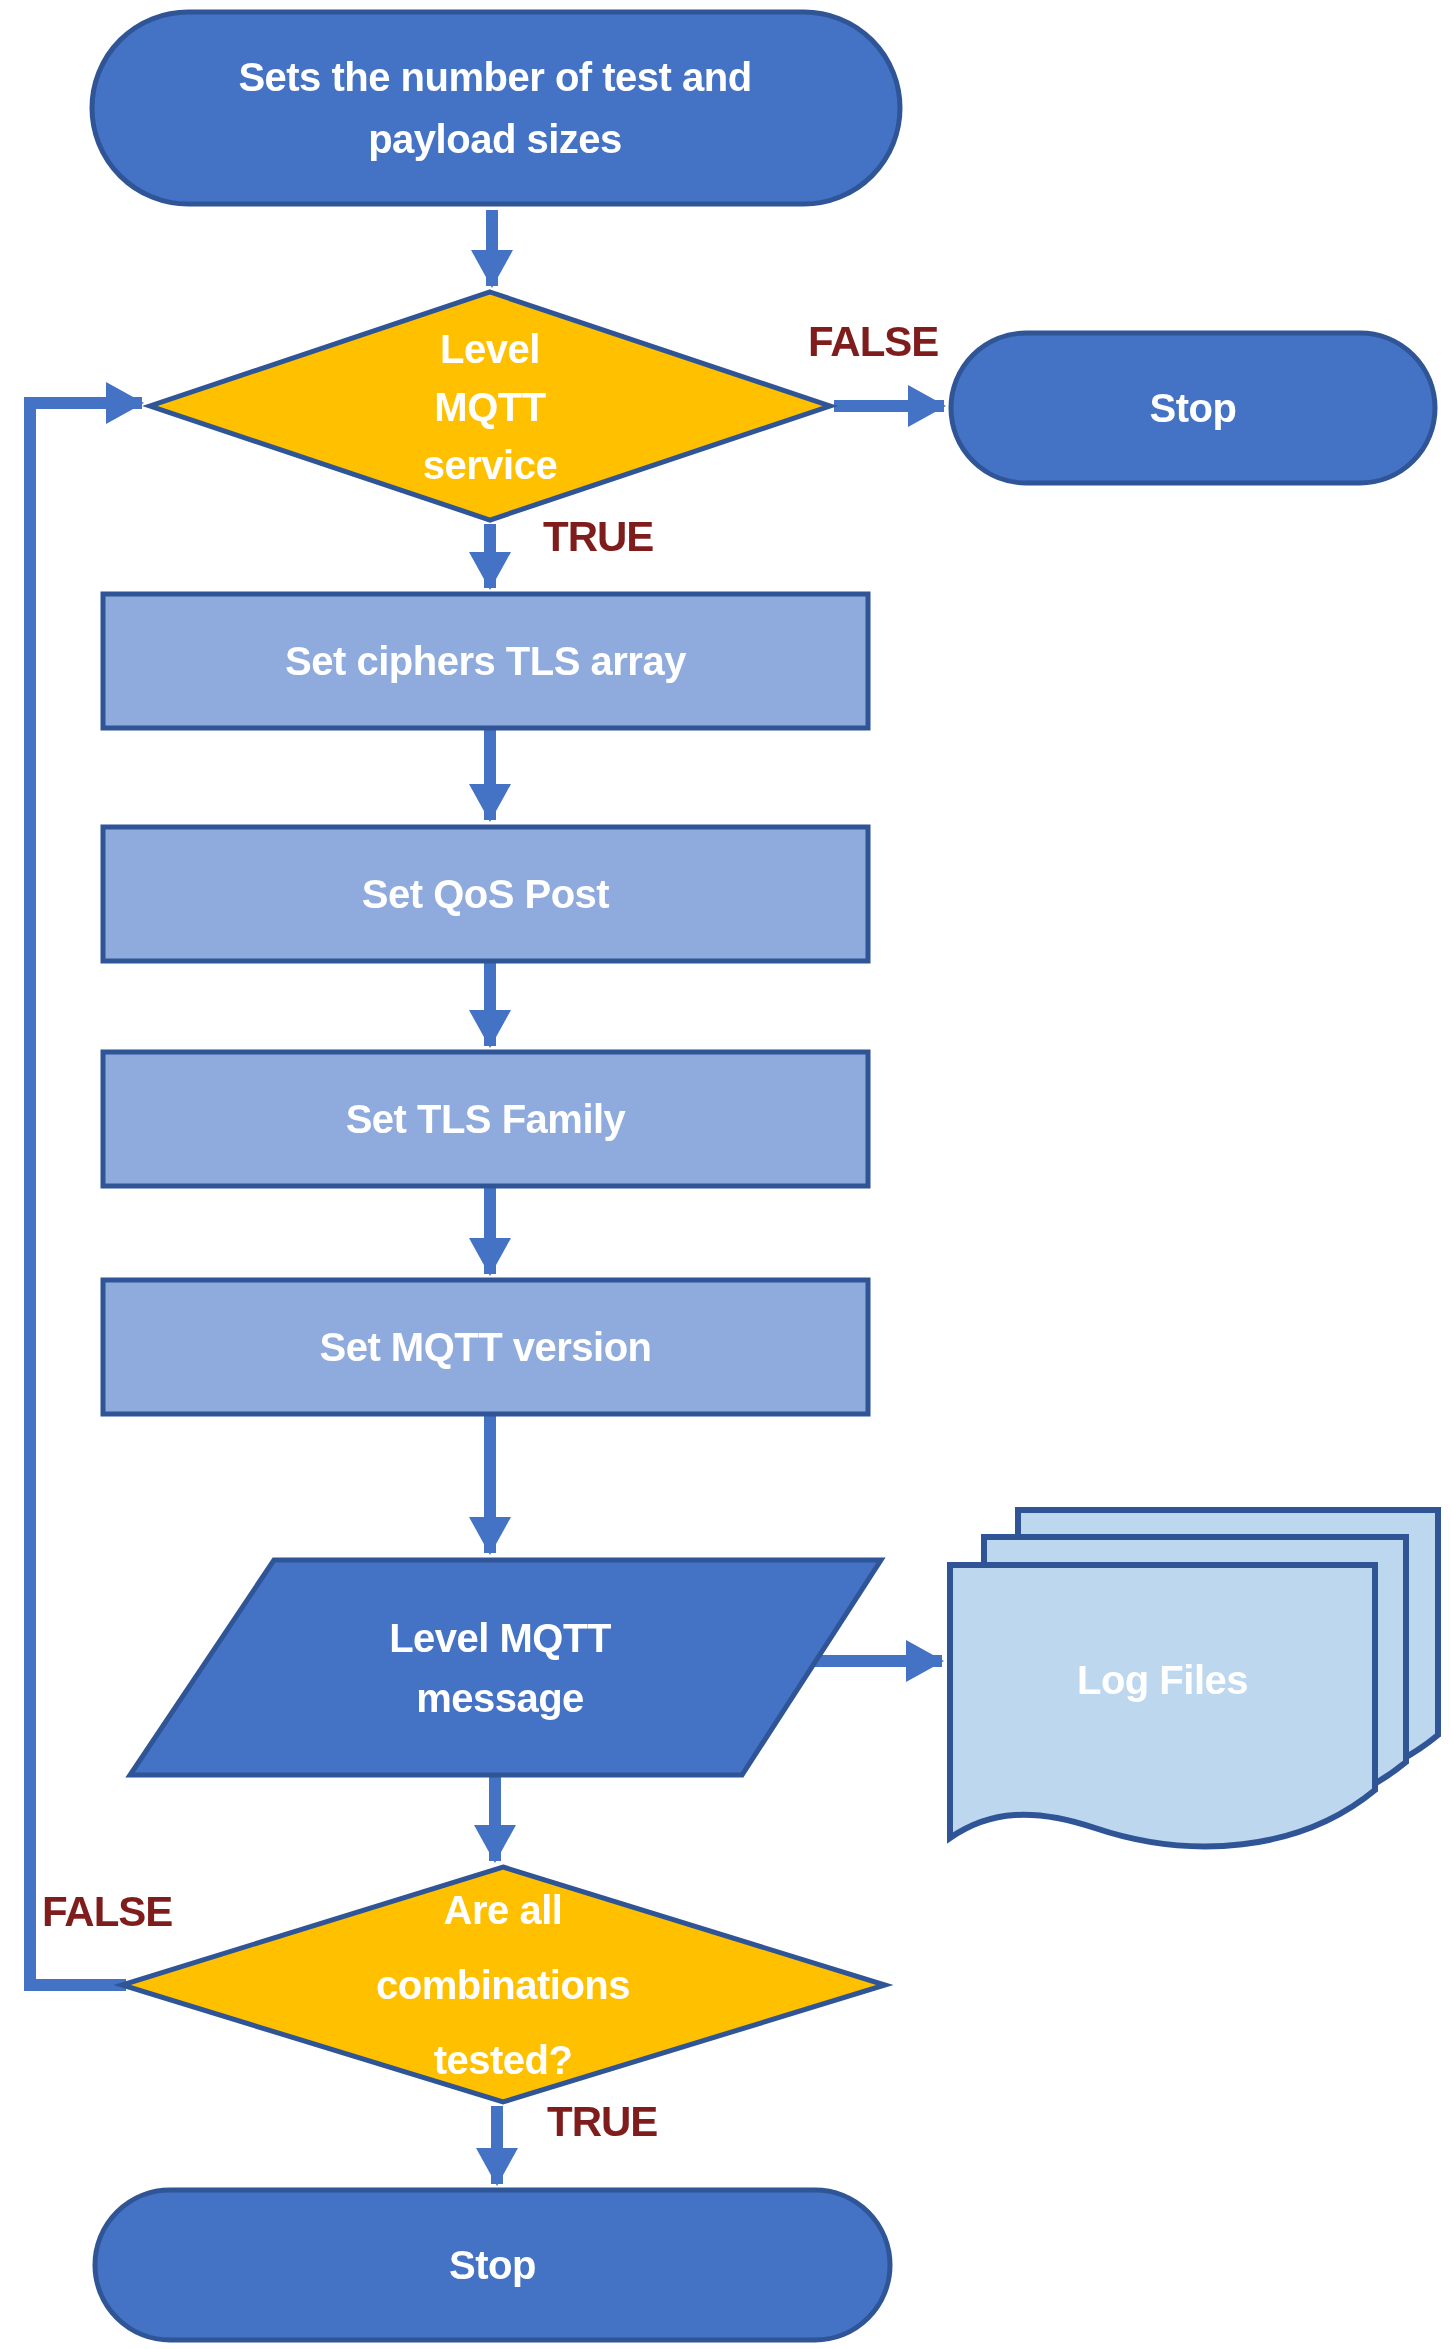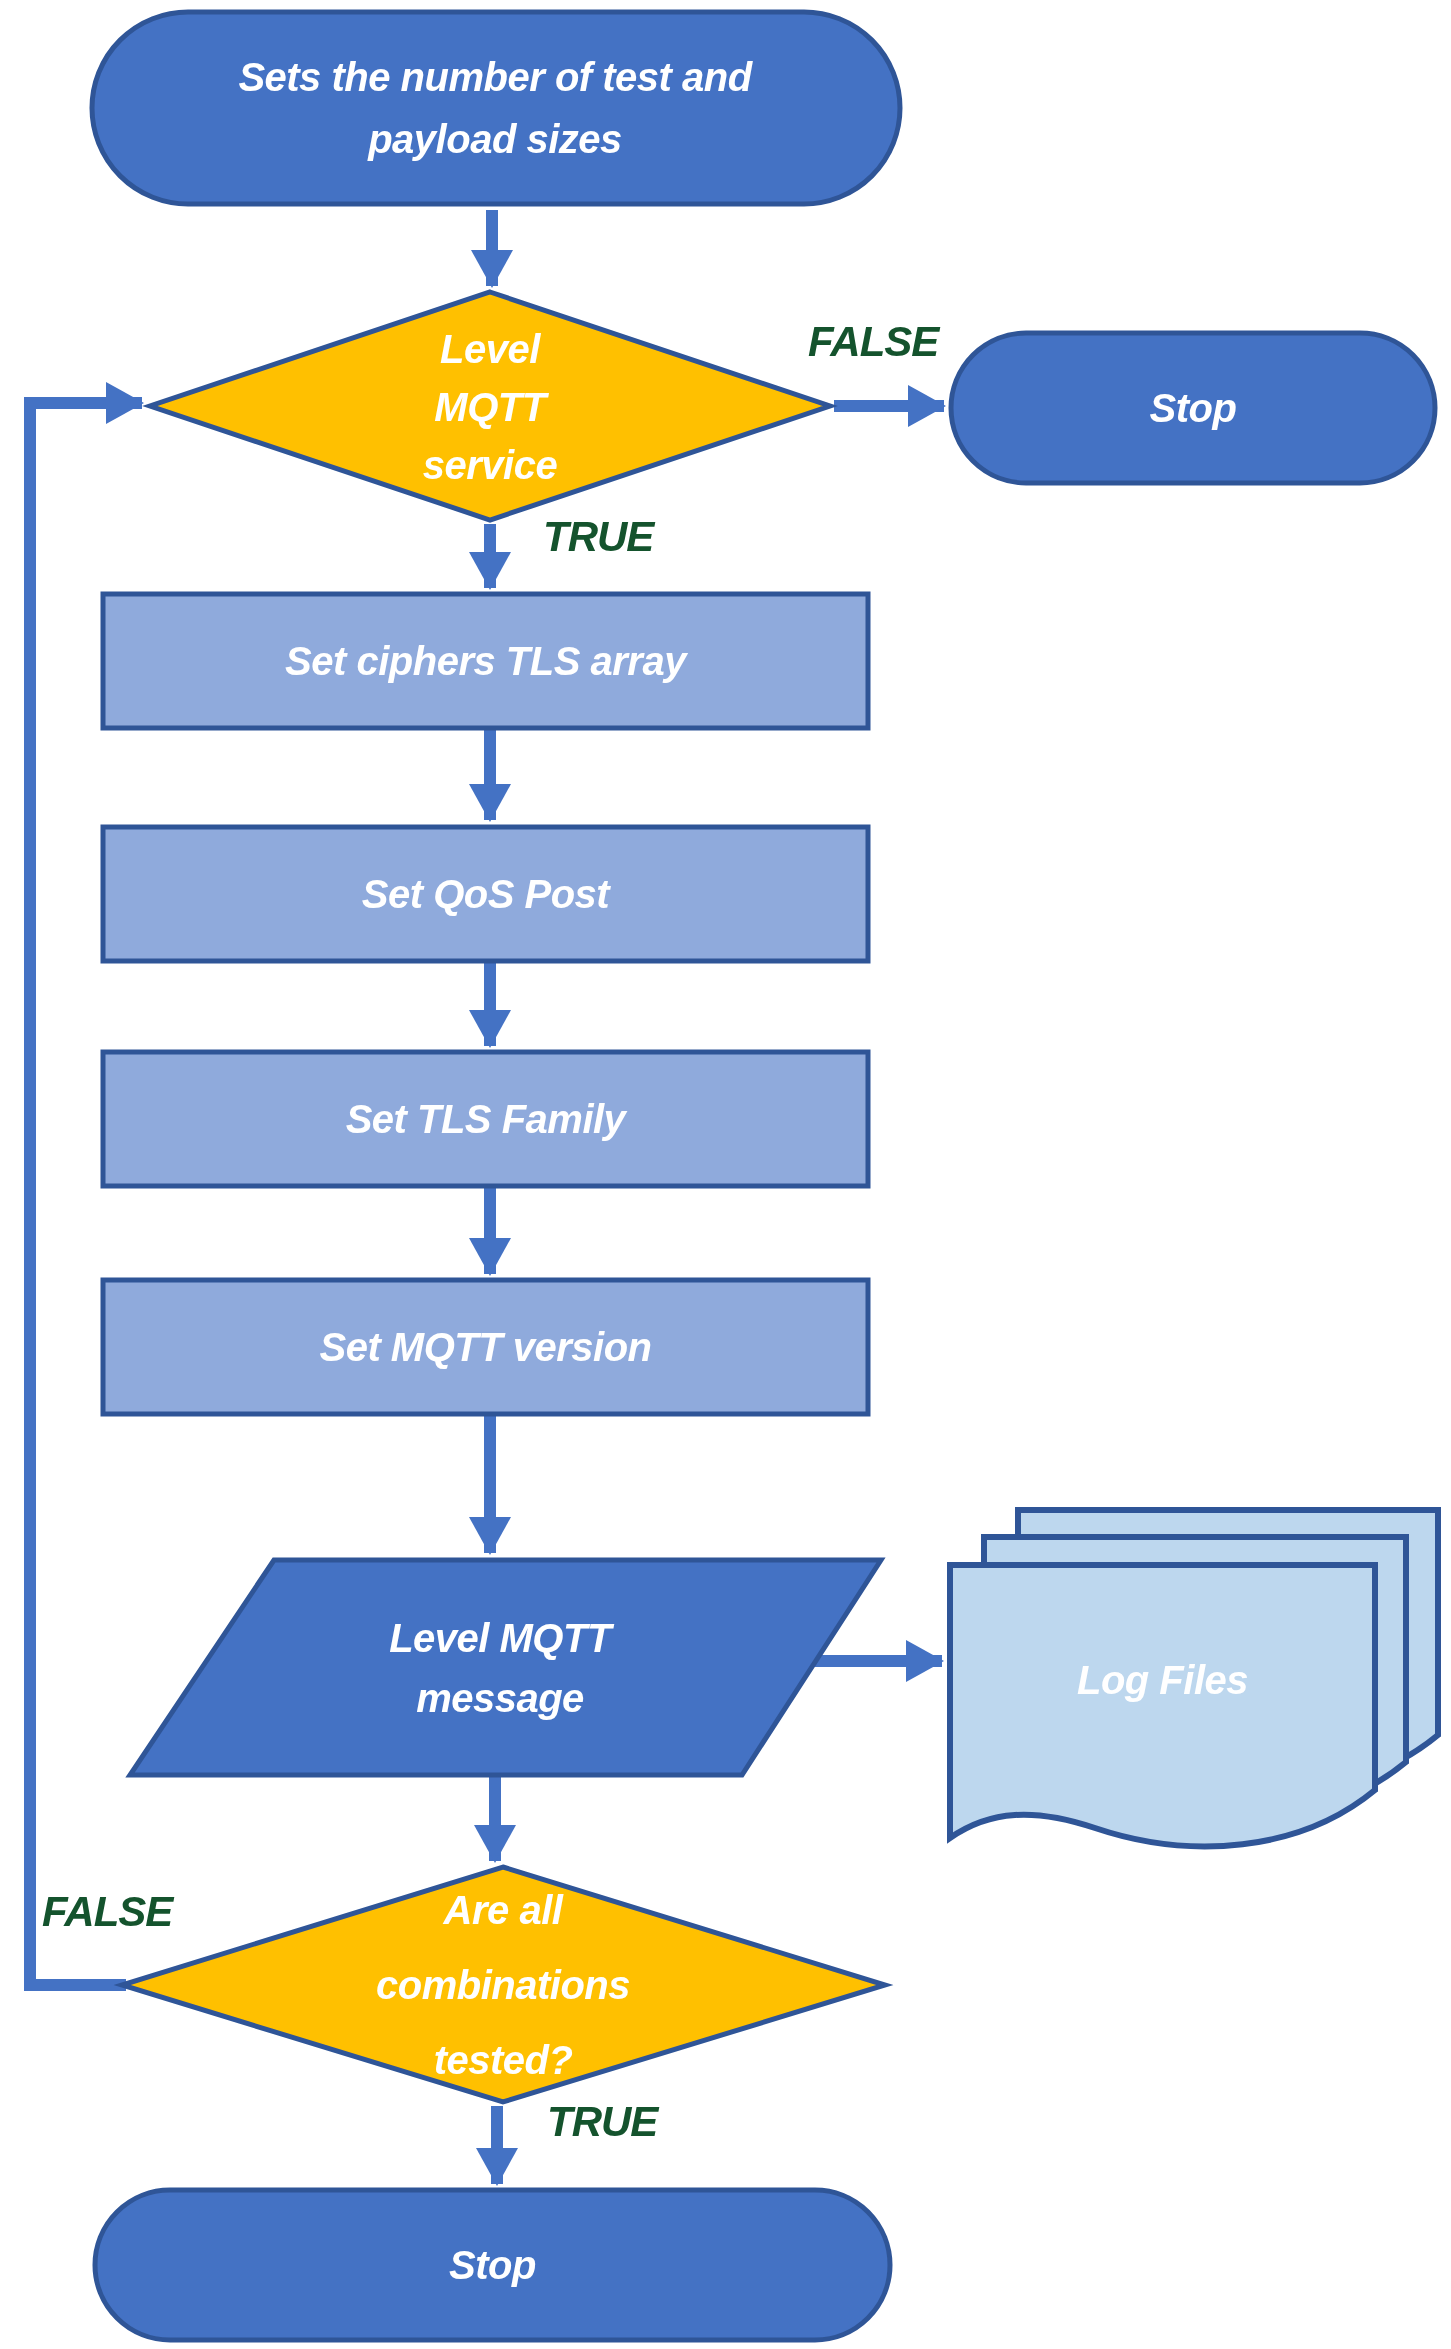--- a/index.html
+++ b/index.html
@@ -2,37 +2,36 @@
 <html><head>
 <meta charset="utf-8">
 <style>
   html,body{margin:0;padding:0;background:#ffffff;}
   .canvas{
     position:relative;
     width:1451px;height:2349px;
     background:#ffffff;
     font-family:"Liberation Sans", sans-serif;
     overflow:hidden;
-    font-style:italic;
   }
   svg.layer{position:absolute;left:0;top:0;}
   .terminator{fill:#4472C4;stroke:#2F5597;stroke-width:5;}
   .process{fill:#8FAADC;stroke:#2F5597;stroke-width:5;}
   .decision{fill:#FFC000;stroke:#2F5597;stroke-width:5;}
   .io{fill:#4472C4;stroke:#2F5597;stroke-width:5;}
   .doc{fill:#BDD7EE;stroke:#2F5597;stroke-width:6;}
   .edge{stroke:#4472C4;stroke-width:12;fill:none;}
   .nodelabel{
     position:absolute;display:flex;flex-direction:column;
     align-items:center;justify-content:center;text-align:center;
     color:#ffffff;font-weight:700;font-size:40px;letter-spacing:-0.5px;
     line-height:1.45;
   }
   .edgelabel{
-    position:absolute;color:#14532d;font-weight:700;font-size:42px;
+    position:absolute;color:#7f1d1d;font-weight:700;font-size:42px;
     letter-spacing:-1px;white-space:nowrap;
   }
 </style>
 </head>
 <body>
 
 <div class="canvas">
 
   <svg class="layer" width="1451" height="2349" viewBox="0 0 1451 2349">
     <defs>

